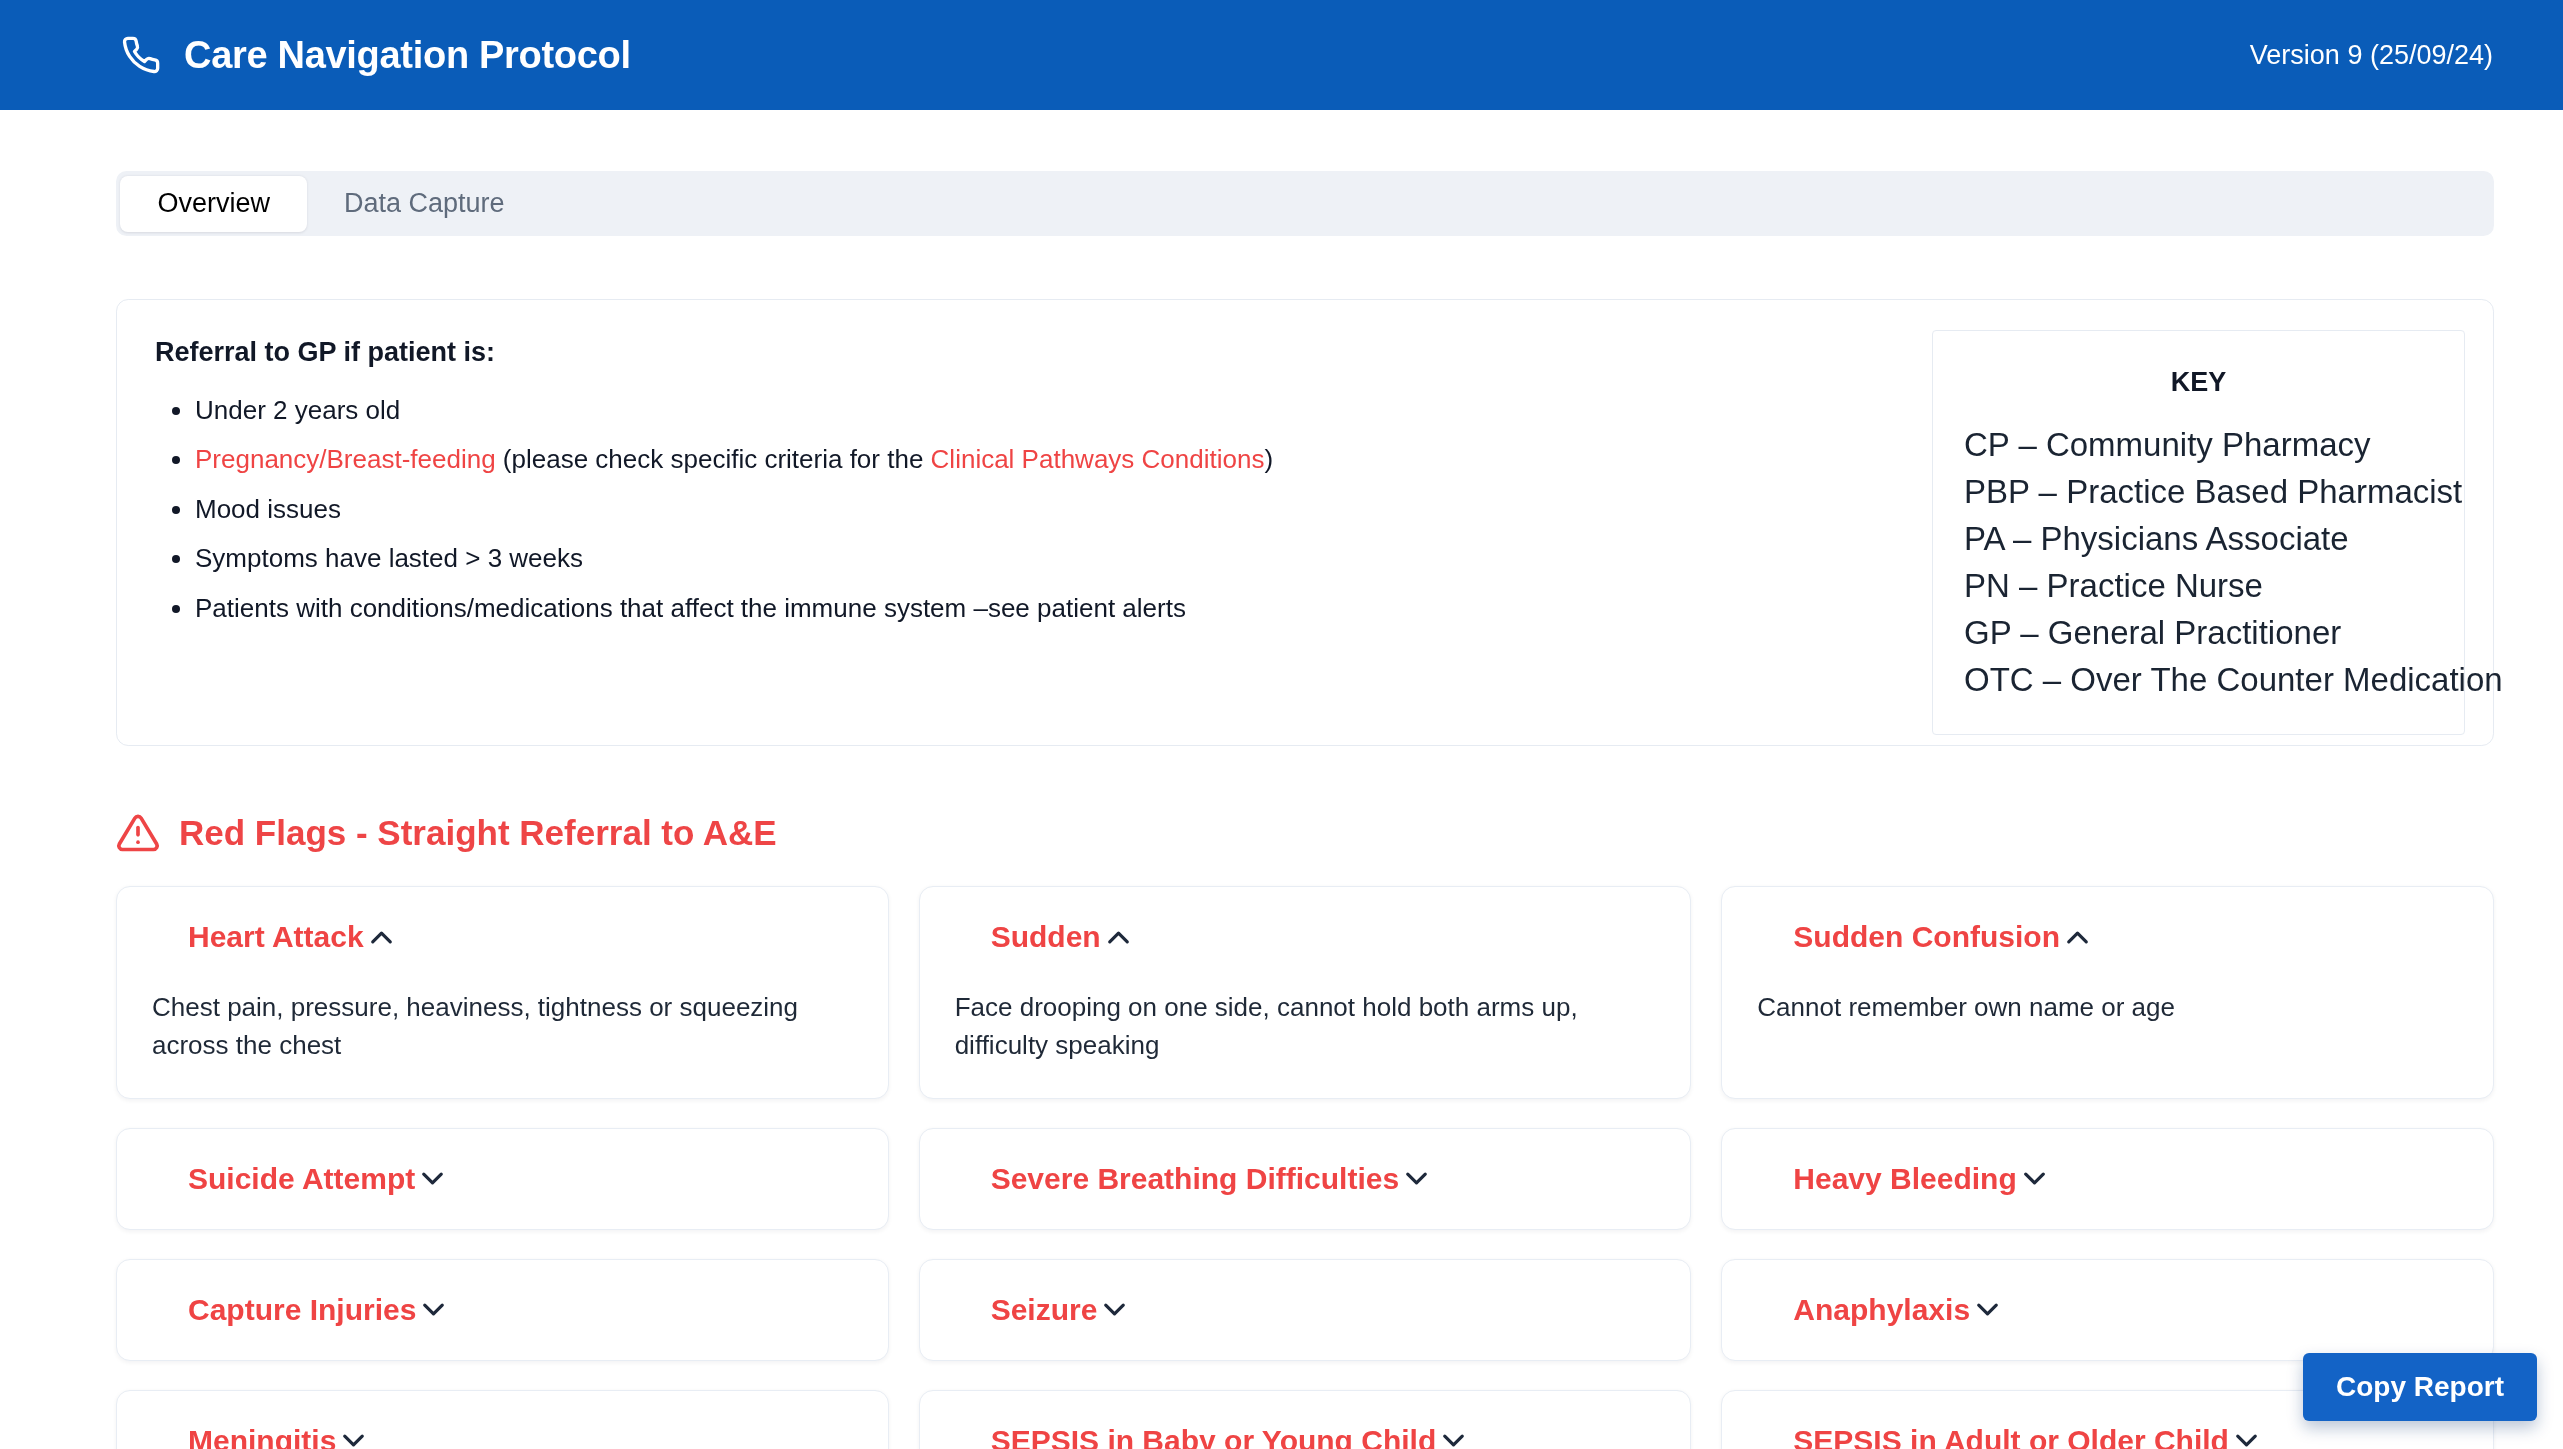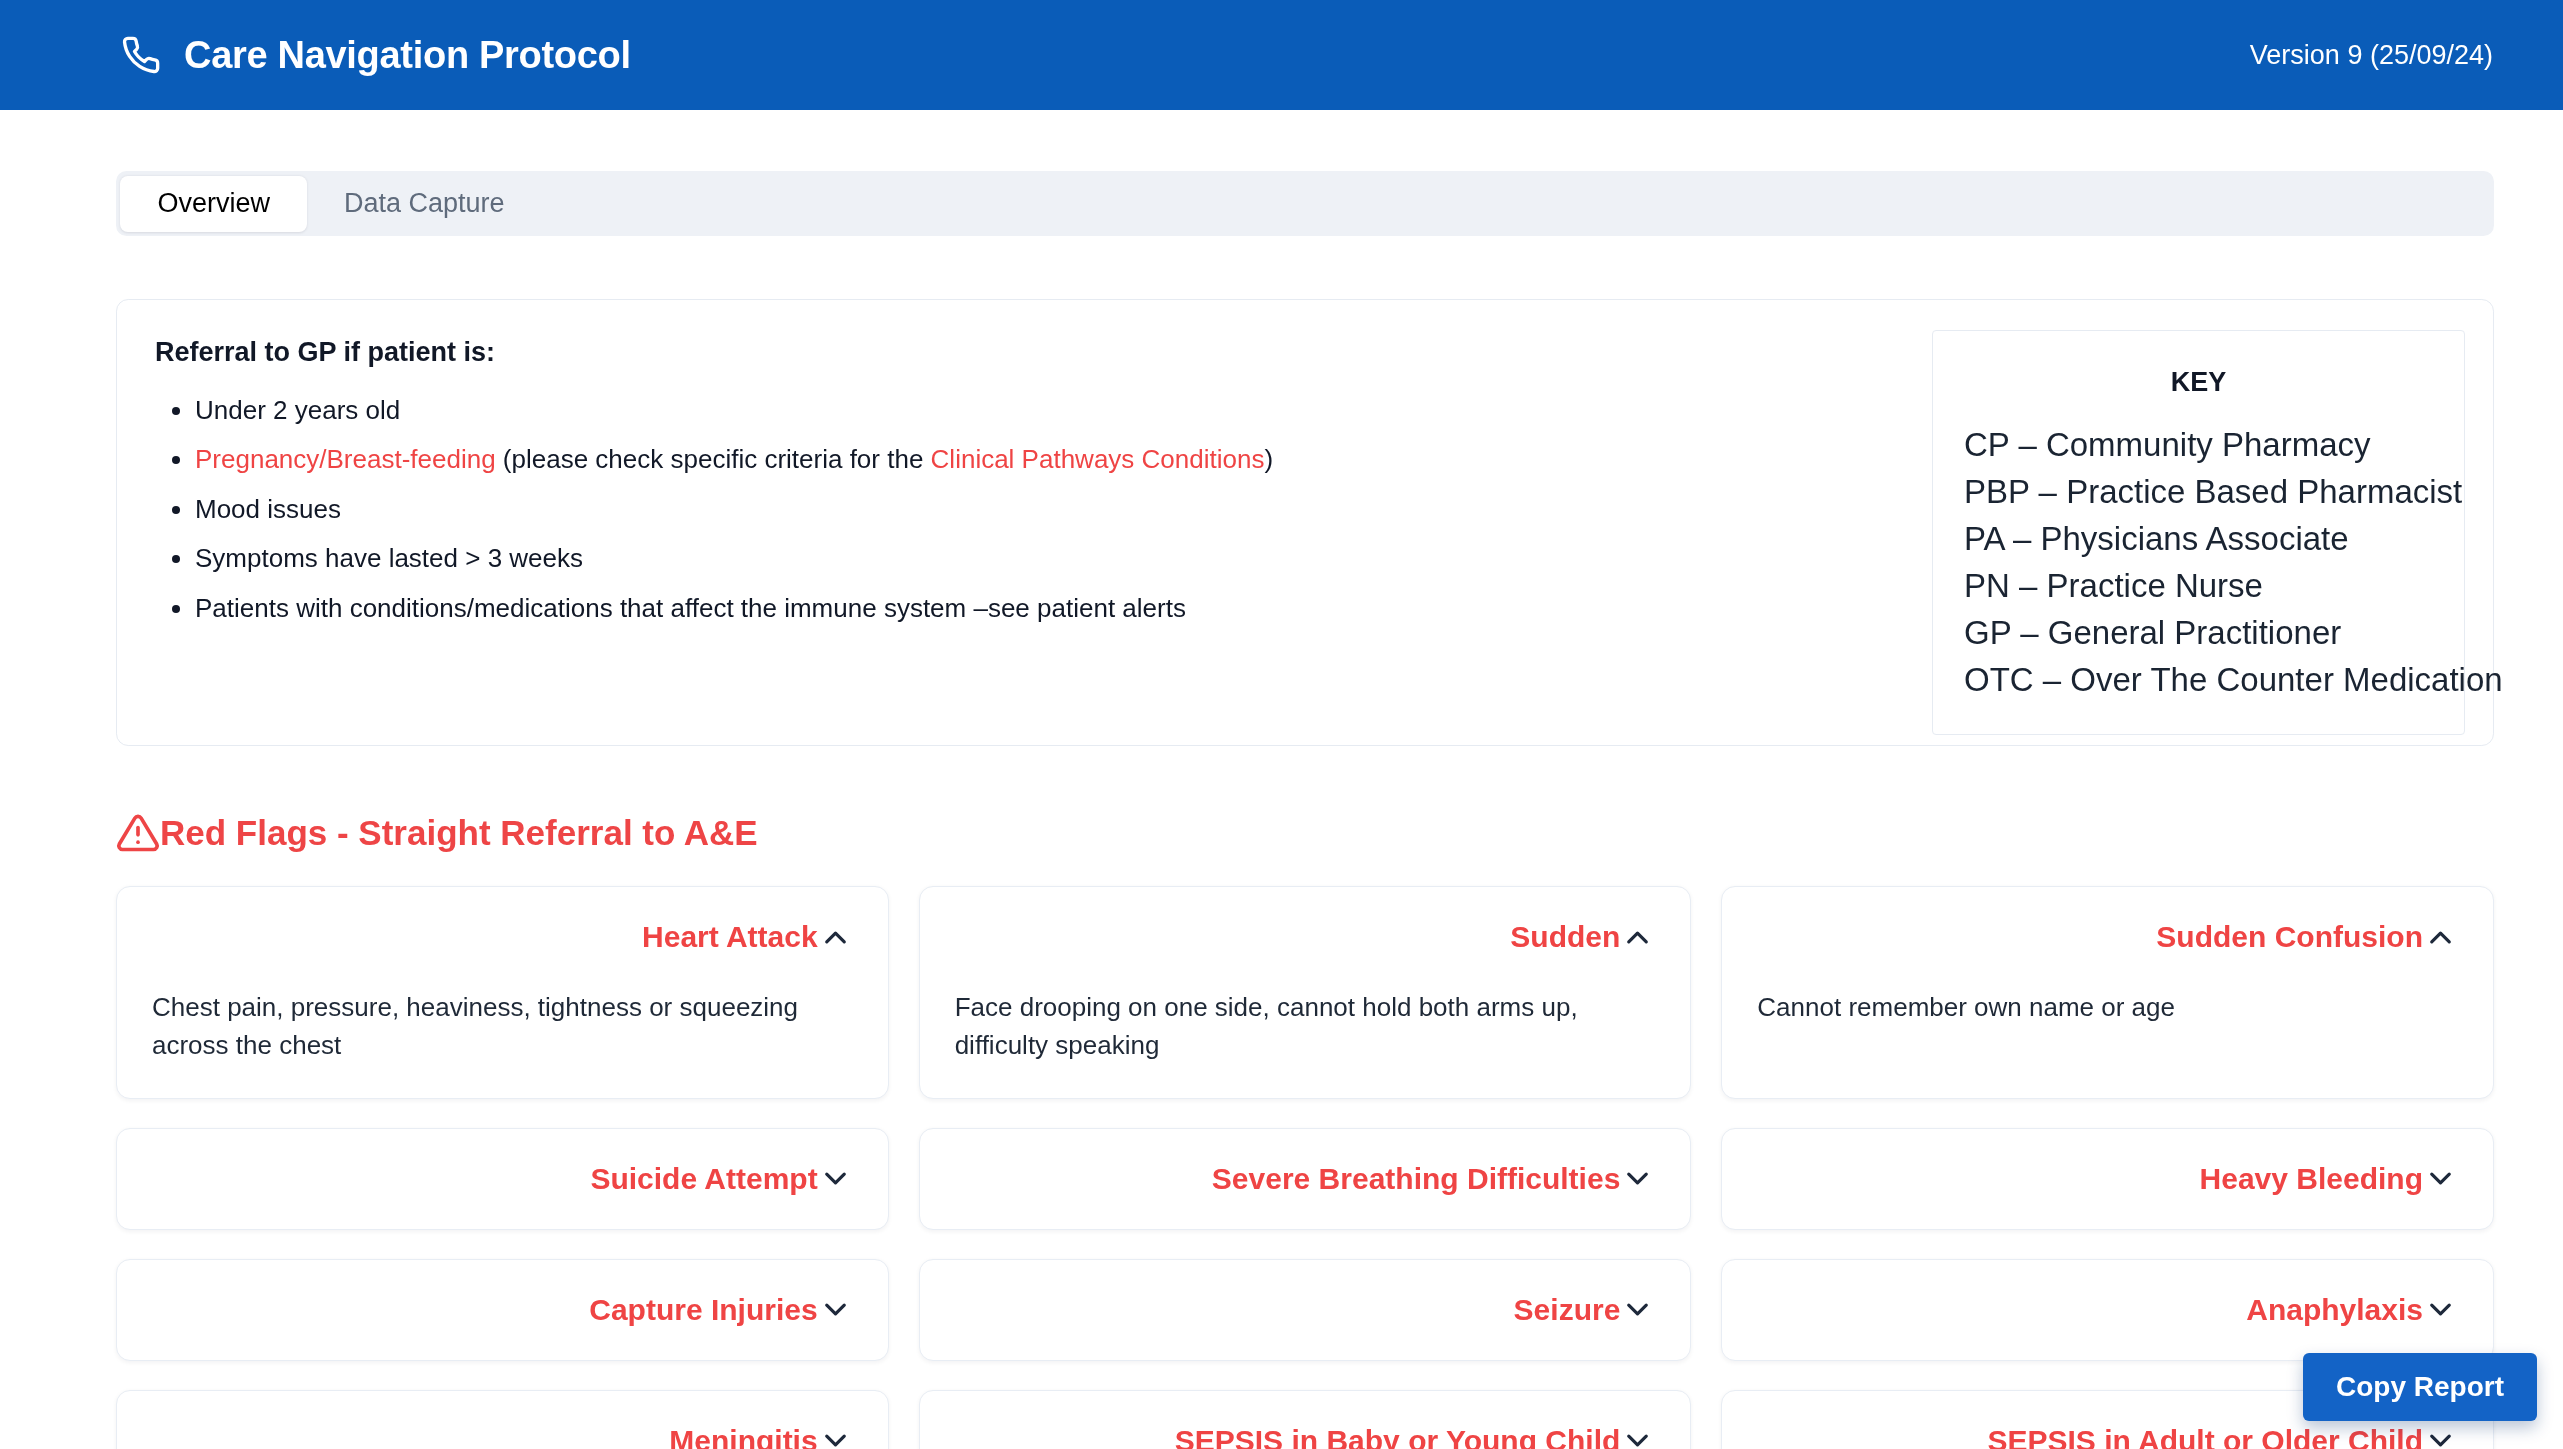--- a/index.html
+++ b/index.html
@@ -116,20 +116,21 @@
     font-size: 33px;
     line-height: 47px;
     color: #1a2432;
     white-space: nowrap;
   }
 
   
   .redflags-heading {
     display: flex;
     align-items: center;
+    gap: 19px;
     margin: 65px 0 31px;
     color: #ee4546;
     font-size: 35px;
     font-weight: bold;
   }
   .redflags-heading .warning-icon { display: flex; }
 
   .cards-grid {
     display: grid;
     grid-template-columns: repeat(3, 1fr);
@@ -139,21 +140,21 @@
     background: #fff;
     border: 1.7px solid #e8edf4;
     border-radius: 14px;
     padding: 0 35px;
     box-shadow: 0 1.7px 4.4px rgba(15,23,42,.05);
   }
   .card-header {
     min-height: 100px;
     display: flex;
     align-items: center;
-    justify-content: flex-end;
+    justify-content: flex-start;
     cursor: pointer;
     margin-left: 36px;
   }
   .card-title {
     color: #ef4444;
     font-size: 30px;
     font-weight: bold;
   }
   .chev { display: flex; flex: 0 0 auto; }
   .card-body {

